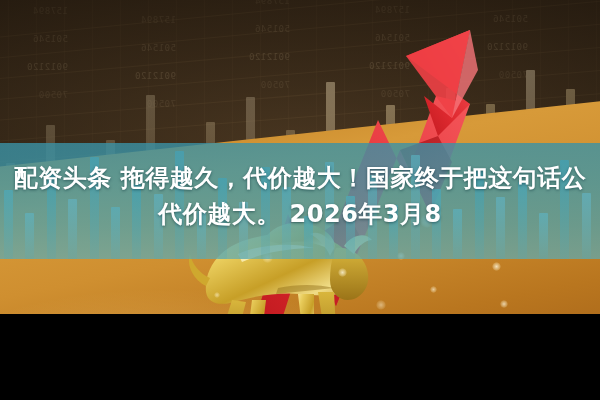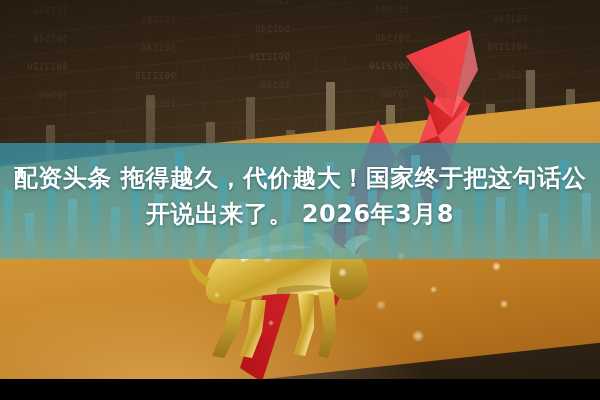--- a/index.html
+++ b/index.html
@@ -1,17 +1,17 @@
 <!DOCTYPE html>
 <html><head>
 <meta charset="utf-8">
 <style>
   html,body{margin:0;padding:0;background:#000;}
   #stage{
-    position:relative;width:600px;height:379px;overflow:hidden;
+    position:relative;width:600px;height:314px;overflow:hidden;
     font-family:"DejaVu Sans","Liberation Sans",sans-serif;
     background:#2b2014;
   }
   
   .wall{
     position:absolute;left:0;top:0;width:600px;height:400px;
     background:
       linear-gradient(180deg,#241a10 0%,#2e2317 28%,#3a2c1b 52%,#4a3620 70%,#3a2a19 100%);
   }
   .wall-vignette{
@@ -281,16 +281,16 @@
       <div class="tbar" style="left: 496.2px; width: 9px; height: 61.7px; background: linear-gradient(rgb(191, 232, 229) 0%, rgba(60, 150, 165, 0.25) 100%); opacity: 0.85;"></div>
       <div class="tbar" style="left: 517.6px; width: 9px; height: 76.9px; background: linear-gradient(rgb(118, 207, 216) 0%, rgba(60, 150, 165, 0.25) 100%); opacity: 0.85;"></div>
       <div class="tbar" style="left: 539px; width: 9px; height: 45.55px; background: linear-gradient(rgb(166, 224, 225) 0%, rgba(60, 150, 165, 0.25) 100%); opacity: 0.85;"></div>
       <div class="tbar" style="left: 560.4px; width: 9px; height: 98.75px; background: linear-gradient(rgb(100, 199, 209) 0%, rgba(60, 150, 165, 0.25) 100%); opacity: 0.85;"></div>
       <div class="tbar" style="left: 581.8px; width: 9px; height: 66.45px; background: linear-gradient(rgb(205, 237, 233) 0%, rgba(60, 150, 165, 0.25) 100%); opacity: 0.85;"></div>
     </div>
   <div class="teal-band"></div>
 
   <div class="headline">
     <div class="line1">配资头条 拖得越久，代价越大！国家终于把这句话公</div>
-    <div class="line2">开说出来了。 2026年3月8</div>
+    <div class="line2">代价越大。 2026年3月8</div>
   </div>
 
 </div>
 
 </body></html>

